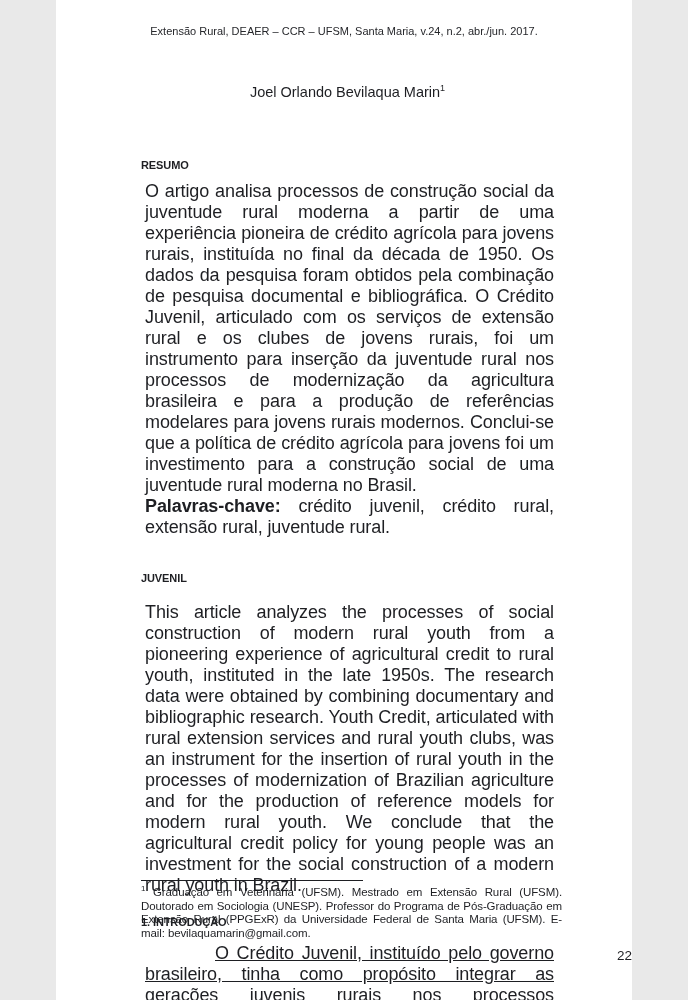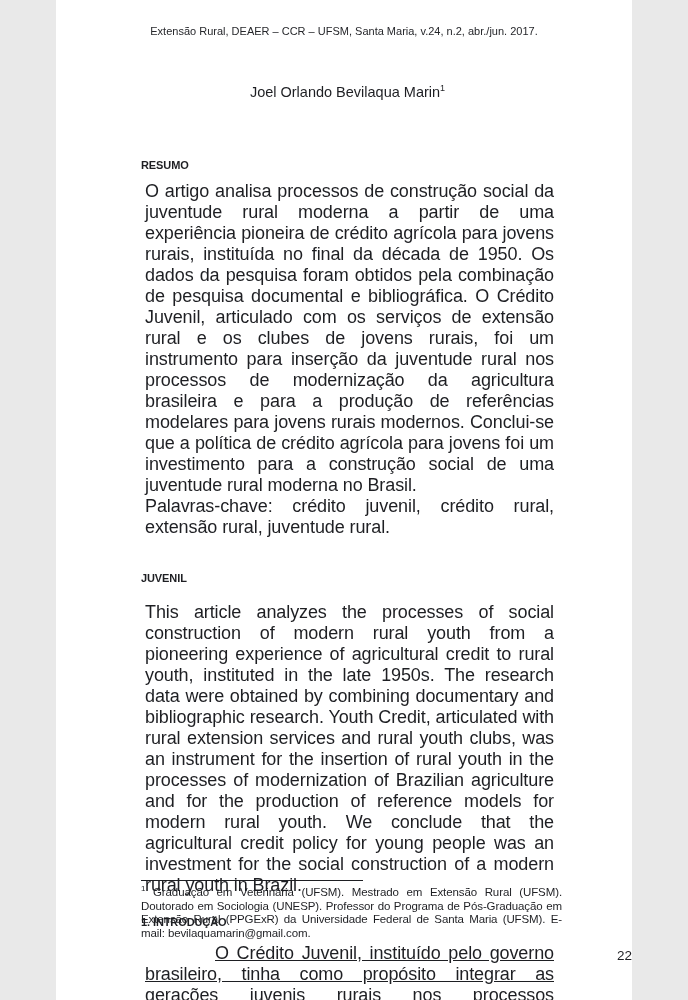--- a/index.html
+++ b/index.html
@@ -114,21 +114,21 @@
   }
   .page-number {
     position: absolute;
     top: 948px;
     left: 0;
     width: 100%;
     text-align: right;
     font-size: 13.5px;
     line-height: 16px;
   }
-  b, strong { font-weight: normal; }
+  b, strong { font-weight: bold; }
 </style>
 </head>
 <body>
 
 <div class="page">
 
   <div class="journal-header">Extensão Rural, DEAER – CCR – UFSM, Santa Maria, v.24, n.2, abr./jun. 2017.</div>
 
 
   <div class="content">

